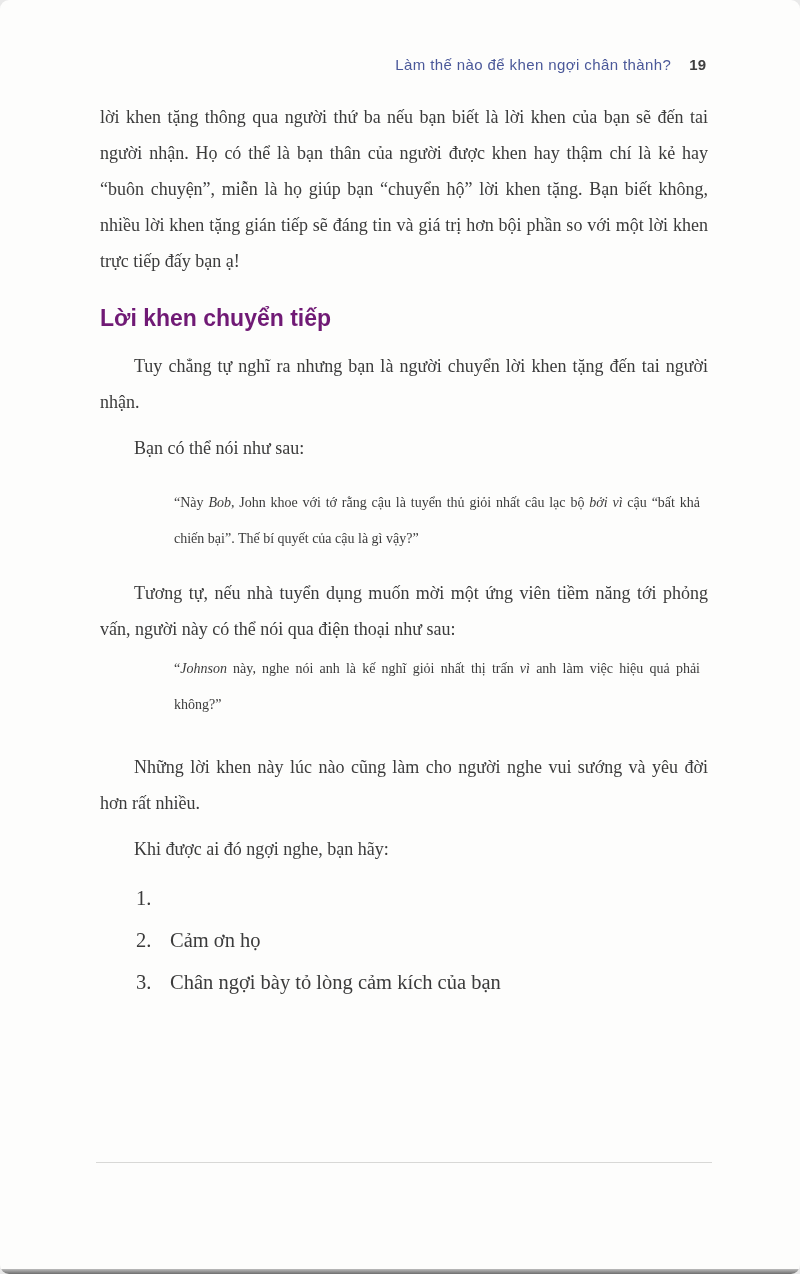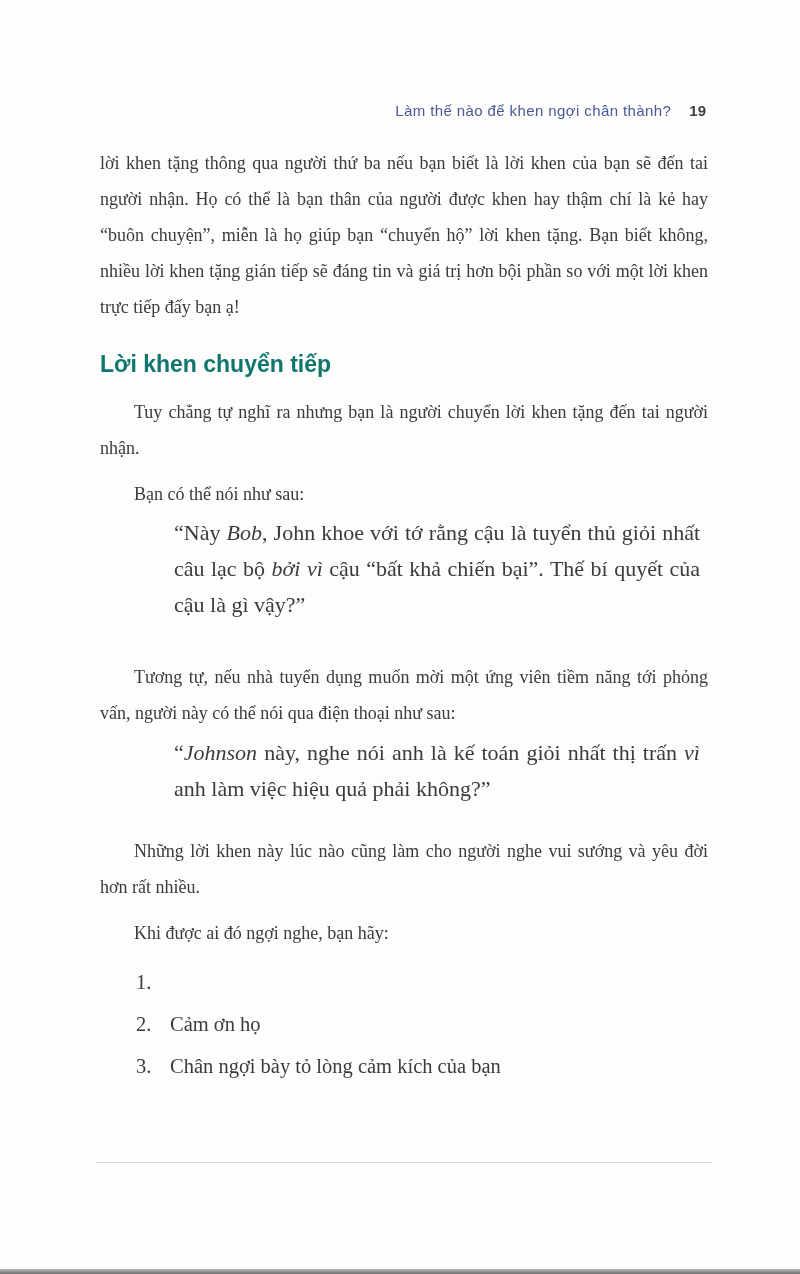--- a/index.html
+++ b/index.html
@@ -7,20 +7,21 @@
     position: relative;
     width: 800px;
     height: 1274px;
     margin: 0 auto;
     background: #fdfdfc;
     box-sizing: border-box;
     padding: 56px 92px 0 100px;
     overflow: hidden;
     font-family: "Liberation Serif", serif;
     color: #3b3b3b;
+    border-radius: 9px;
   }
   
   .page-header {
     display: flex;
     justify-content: flex-end;
     align-items: baseline;
     gap: 18px;
     margin-bottom: 26px;
     padding-right: 2px;
   }
@@ -28,40 +29,39 @@
     font-family: "Liberation Sans", sans-serif;
     font-size: 15px;
     letter-spacing: 0.4px;
     color: #4a5899;
   }
   .page-number {
     font-family: "Liberation Sans", sans-serif;
     font-size: 15px;
     font-weight: 700;
     color: #3f3f3f;
-    margin-top: 46px;
   }
   
   .body-text {
     font-size: 18px;
     line-height: 36px;
     text-align: justify;
     margin: 0 0 10px 0;
   }
   .indent { text-indent: 34px; }
   .section-heading {
     font-family: "Liberation Sans", sans-serif;
     font-size: 23px;
     font-weight: 700;
-    color: #0f766e;
+    color: #701a75;
     margin: 26px 0 16px 0;
     text-align: left;
   }
   .quote {
-    font-size: 22px;
+    font-size: 14px;
     line-height: 36px;
     text-align: justify;
     margin: 0 8px 14px 74px;
   }
   .it { font-style: italic; }
   .numbered-list {
     margin: 6px 0 0 36px;
     padding: 0;
   }
   .list-item {
@@ -102,27 +102,27 @@
   </header>
 
   <main>
 
     <p class="body-text">lời khen tặng thông qua người thứ ba nếu bạn biết là lời khen của bạn sẽ đến tai người nhận. Họ có thể là bạn thân của người được khen hay thậm chí là kẻ hay “buôn chuyện”, miễn là họ giúp bạn “chuyển hộ” lời khen tặng. Bạn biết không, nhiều lời khen tặng gián tiếp sẽ đáng tin và giá trị hơn bội phần so với một lời khen trực tiếp đấy bạn ạ!</p>
 
     <h2 class="section-heading">Lời khen chuyển tiếp</h2>
 
     <p class="body-text indent">Tuy chẳng tự nghĩ ra nhưng bạn là người chuyển lời khen tặng đến tai người nhận.</p>
 
-    <p class="body-text indent" style="margin-bottom:3px;">Bạn có thể nói như sau:</p>
+    <p class="body-text indent" style="margin-bottom:19px;">Bạn có thể nói như sau:</p>
 
     <blockquote class="quote"><span>“Này </span><span class="it">Bob</span><span>, John khoe với tớ rằng cậu là tuyển thủ giỏi nhất câu lạc bộ </span><span class="it">bởi vì</span><span> cậu “bất khả chiến bại”. Thế bí quyết của cậu là gì vậy?”</span></blockquote>
 
-    <p class="body-text indent" style="margin-top:36px; margin-bottom:4px;">Tương tự, nếu nhà tuyển dụng muốn mời một ứng viên tiềm năng tới phỏng vấn, người này có thể nói qua điện thoại như sau:</p>
+    <p class="body-text indent" style="margin-top:18px; margin-bottom:4px;">Tương tự, nếu nhà tuyển dụng muốn mời một ứng viên tiềm năng tới phỏng vấn, người này có thể nói qua điện thoại như sau:</p>
 
-    <blockquote class="quote"><span>“</span><span class="it">Johnson</span><span> này, nghe nói anh là kế toán giỏi nhất thị trấn </span><span class="it">vì</span><span> anh làm việc hiệu quả phải không?”</span></blockquote>
+    <blockquote class="quote"><span>“</span><span class="it">Johnson</span><span> này, nghe nói anh là kế nghĩ giỏi nhất thị trấn </span><span class="it">vì</span><span> anh làm việc hiệu quả phải không?”</span></blockquote>
 
     <p class="body-text indent" style="margin-top:26px;">Những lời khen này lúc nào cũng làm cho người nghe vui sướng và yêu đời hơn rất nhiều.</p>
 
 
     <p class="body-text indent">Khi được ai đó ngợi nghe, bạn hãy:</p>
 
     <div class="numbered-list">
       <div class="list-item">
         <span class="list-num">1.</span>
       </div>

